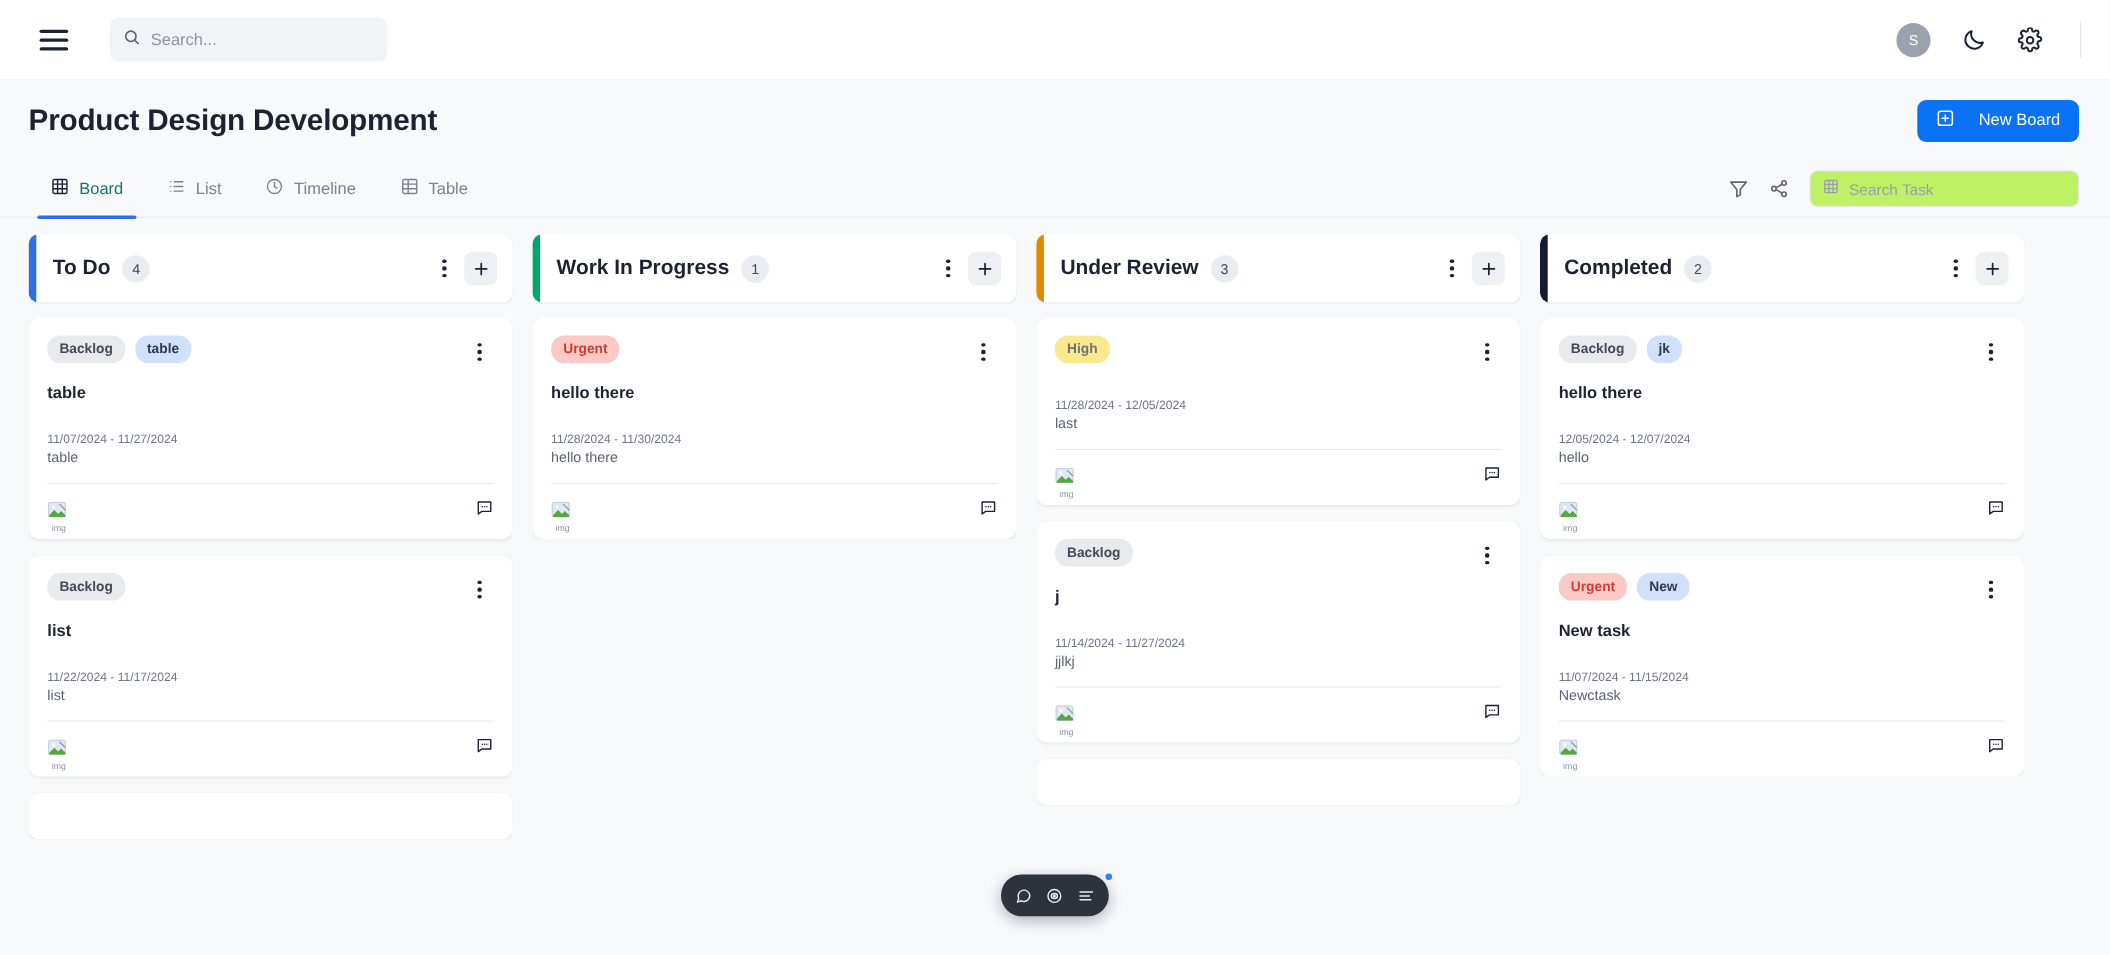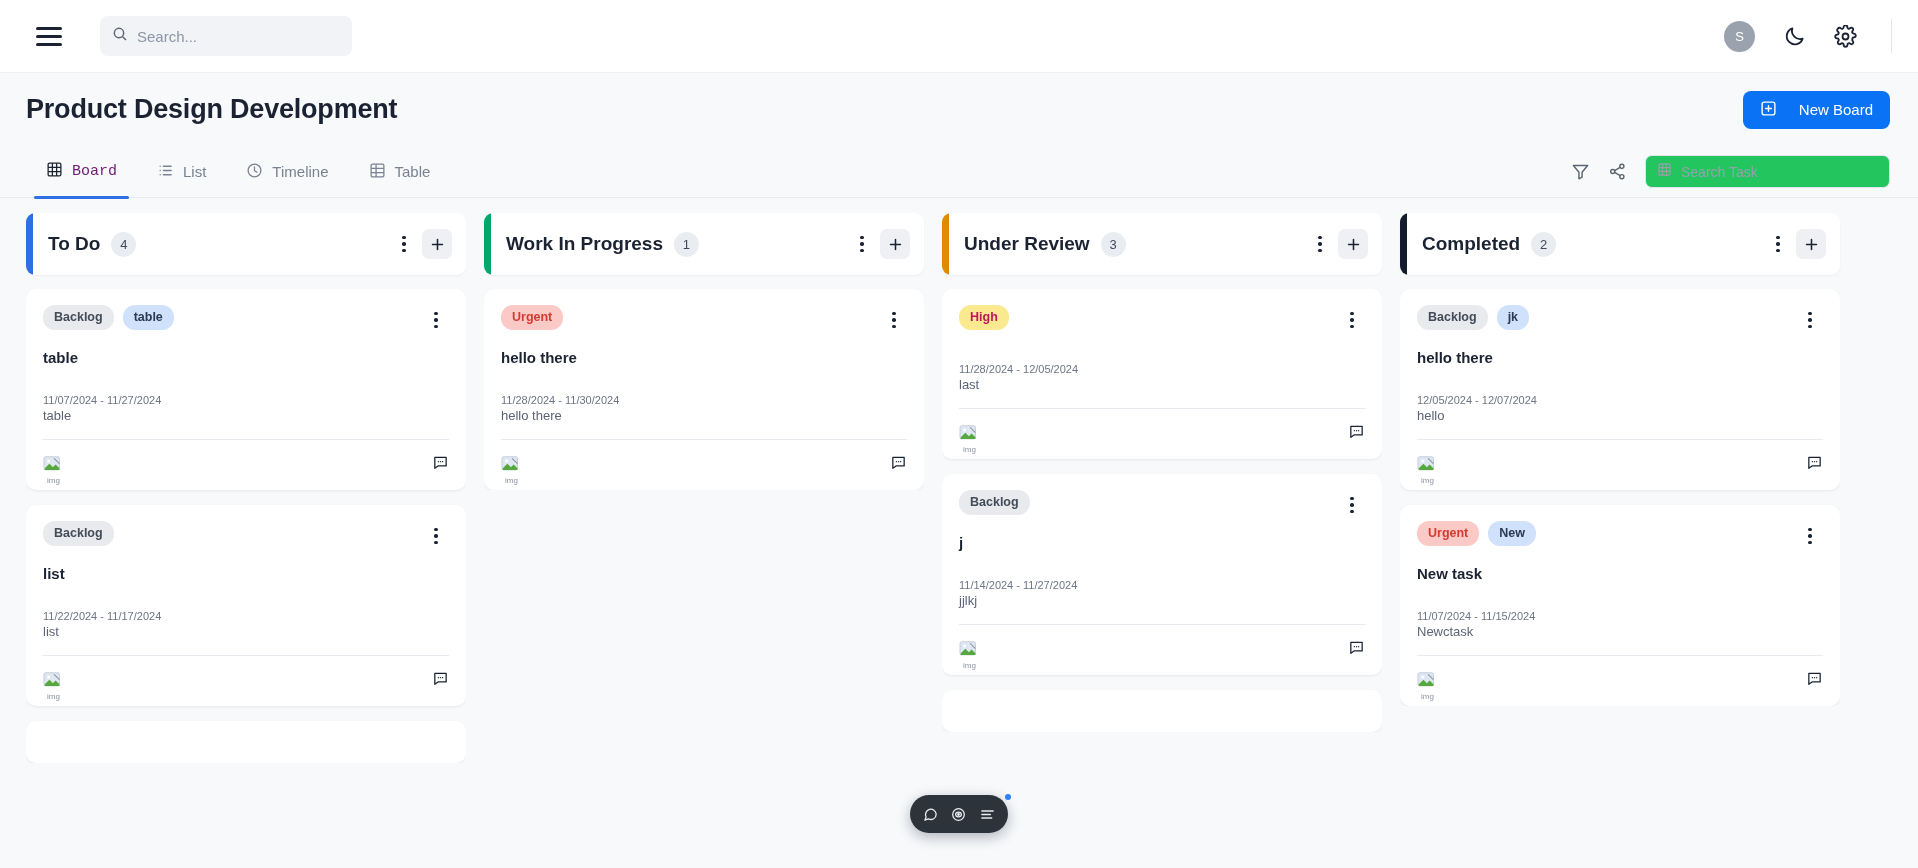--- a/index.html
+++ b/index.html
@@ -80,30 +80,30 @@
     padding: 0 28px 0 26px;
     border-bottom: 1px solid #e7ebf0;
     background: #f7f9fb;
   }
   .tabs { display: flex; align-items: stretch; height: 52px; }
   .tab {
     display: flex; align-items: center; gap: 9px;
     padding: 0 20px; font-size: 15px; color: #7a8291;
     cursor: pointer; position: relative;
   }
-  .tab.active { color: #701a75; font-family: Liberation Mono, monospace; }
+  .tab.active { color: #0f766e; }
   .tab.active::after {
     content: ""; position: absolute; left: 8px; right: 8px; bottom: -1px;
     height: 2.5px; background: #2f6fe4; border-radius: 2px;
   }
   .tools { margin-left: auto; display: flex; align-items: center; gap: 18px; }
   .task-search {
     width: 245px; height: 33px;
     border: 1px solid #e2e6ec; border-radius: 7px;
-    background: #22c55e; display: flex; align-items: center;
+    background: #bef264; display: flex; align-items: center;
     gap: 9px; padding: 0 11px;
   }
   .task-search input {
     border: none; outline: none; background: transparent;
     font-size: 14px; color: #3c4453; width: 100%;
     font-family: "Liberation Sans", sans-serif;
   }
   .task-search input::placeholder { color: #97a0ae; }
 
   
@@ -154,21 +154,21 @@
   }
   .card-top { display: flex; align-items: flex-start; }
   .tags { display: flex; gap: 9px; flex-wrap: wrap; }
   .tag {
     border-radius: 12px; padding: 4px 11px;
     font-size: 12.5px; font-weight: 600; line-height: 1.35;
   }
   .tag-gray   { background: #e8eaee; color: #434b59; }
   .tag-blue   { background: #cfe1fb; color: #2a3a52; }
   .tag-red    { background: #fbc9c6; color: #d23b30; }
-  .tag-yellow { background: #fbe98f; color: #be185d; }
+  .tag-yellow { background: #fbe98f; color: #737373; }
   .card-kebab { margin-left: auto; }
 
   .card-title { font-size: 15px; font-weight: 700; color: #1b2333; margin-top: 14px; }
   .card-dates { font-size: 11px; color: #6d7586; margin-top: 28px; }
   .card-desc  { font-size: 13px; color: #5b6375; margin-top: 2px; }
   .card-sep   { height: 1px; background: #e7eaef; margin: 16px 0 0 0; }
   .card-foot  { display: flex; align-items: center; margin-top: 11px; min-height: 26px; }
 
   .broken-img {
     width: 19px; height: 17px; position: relative;

